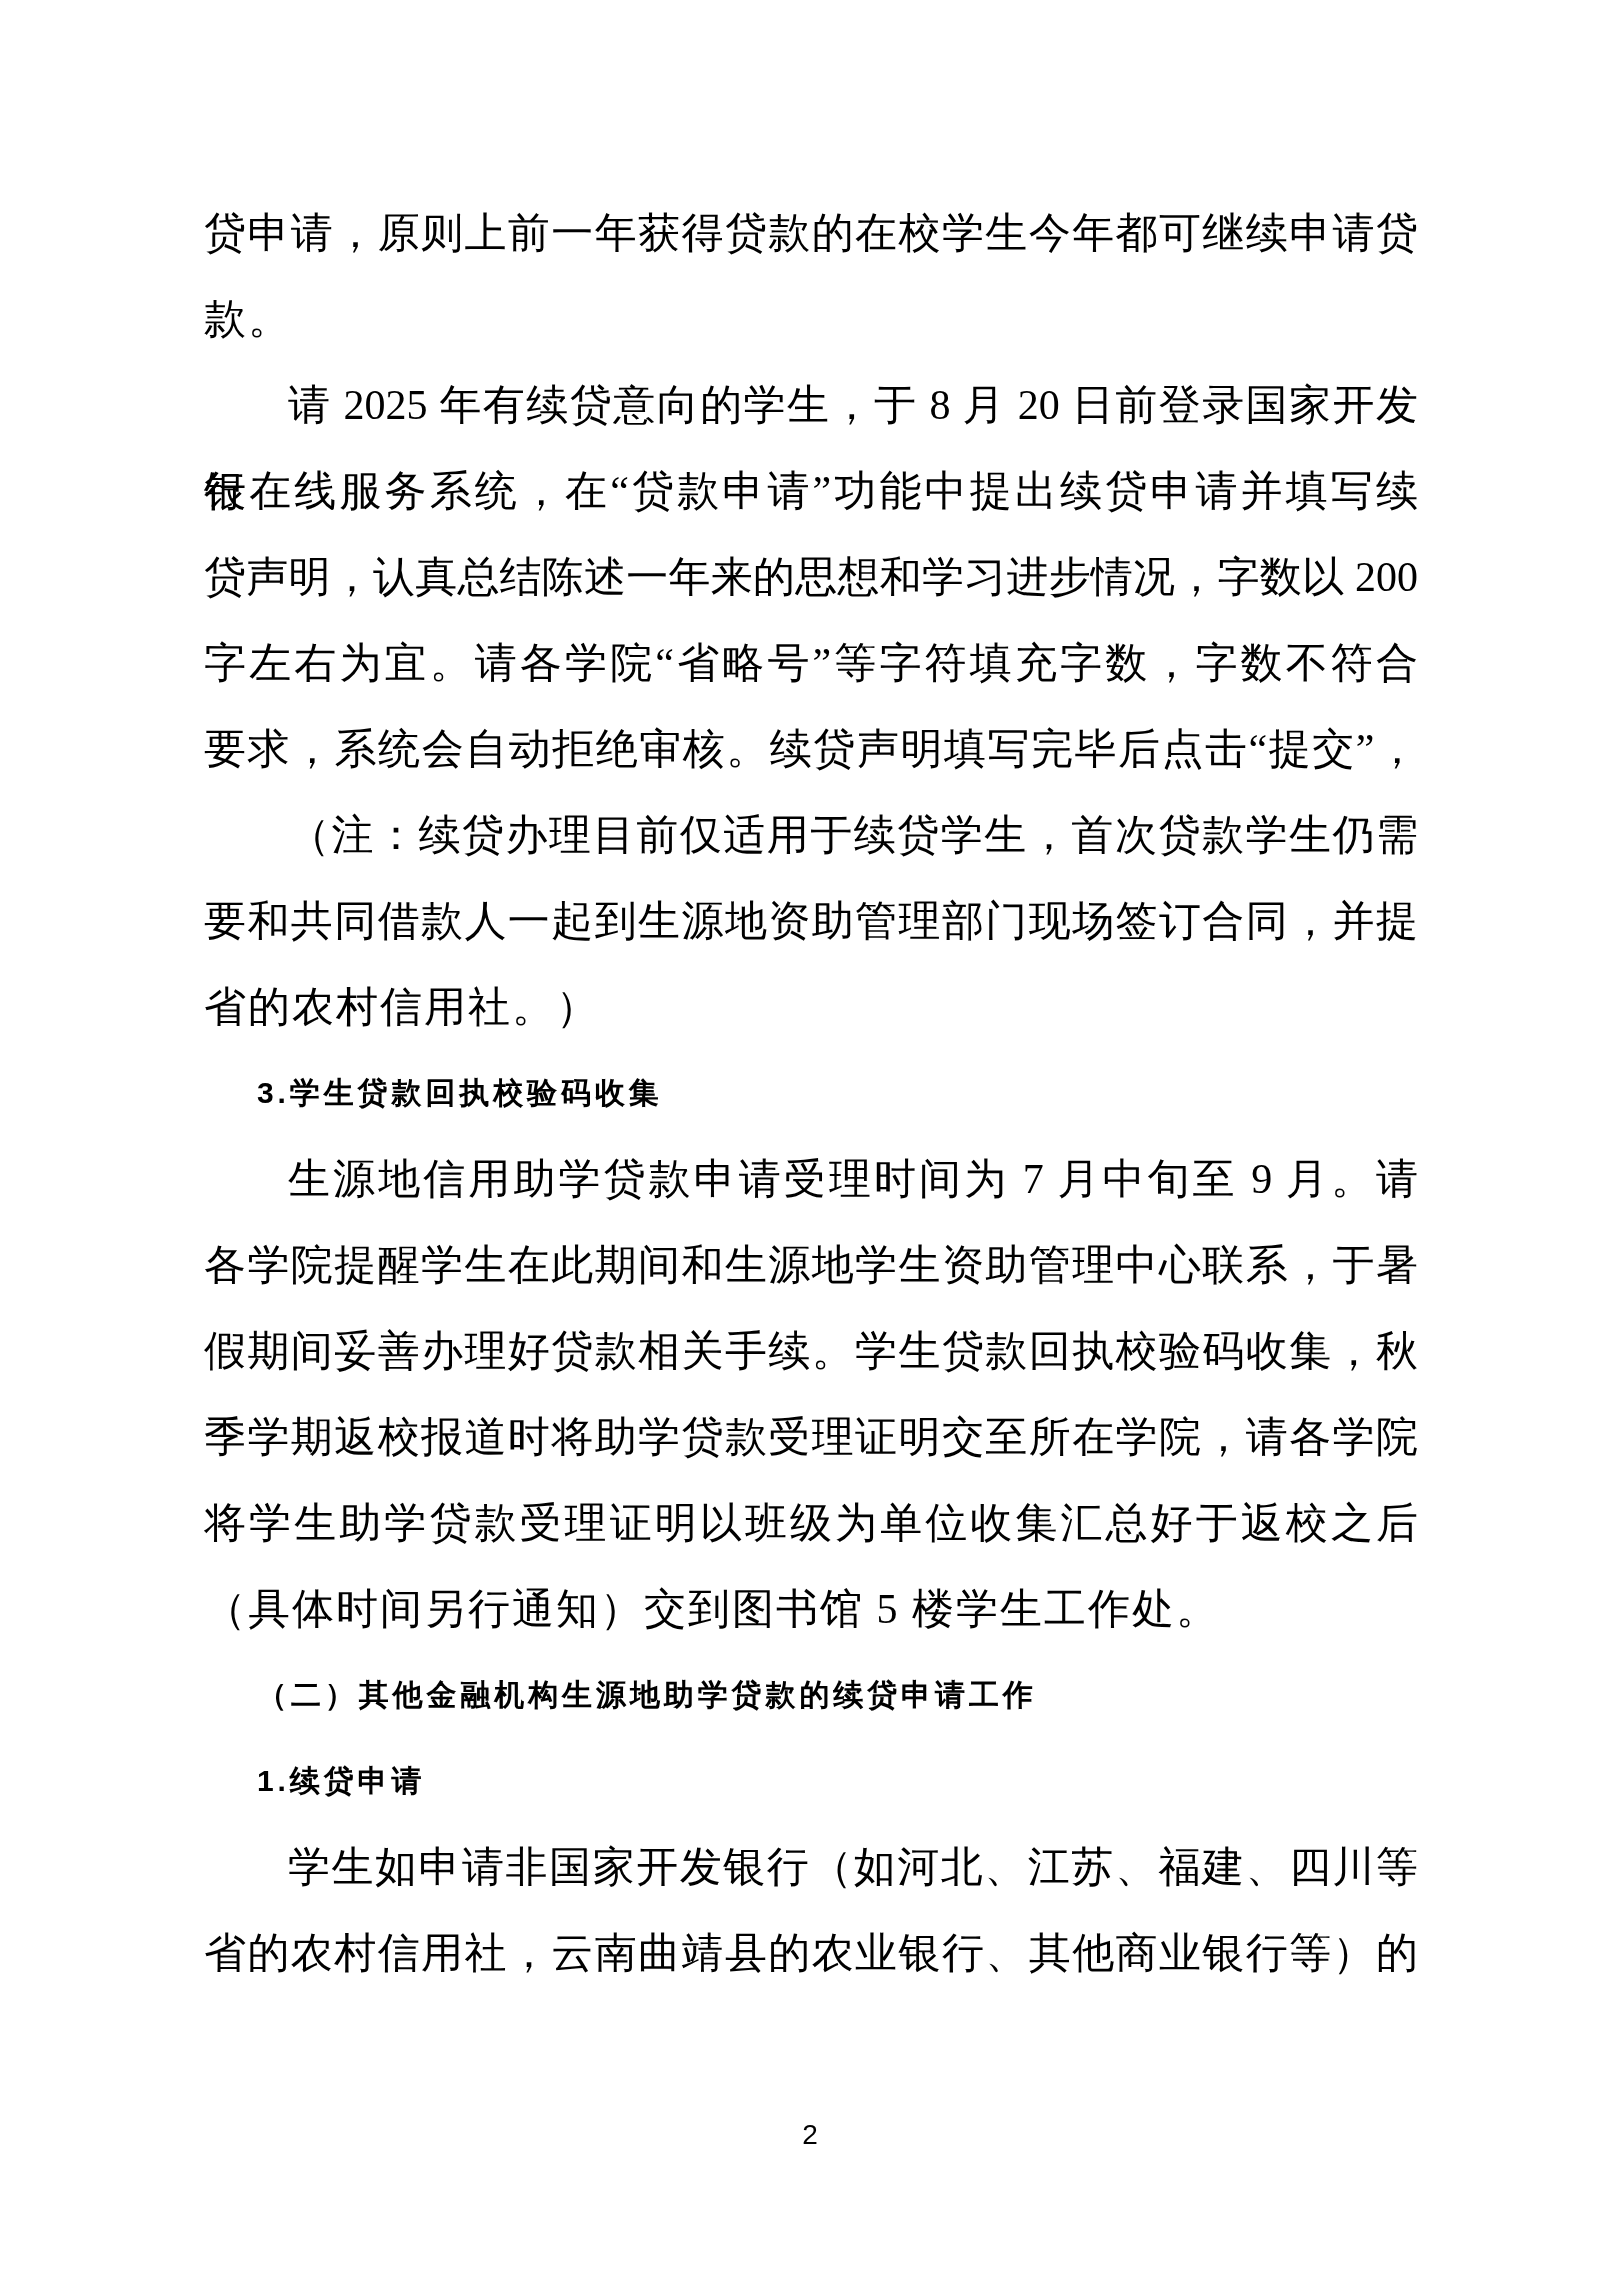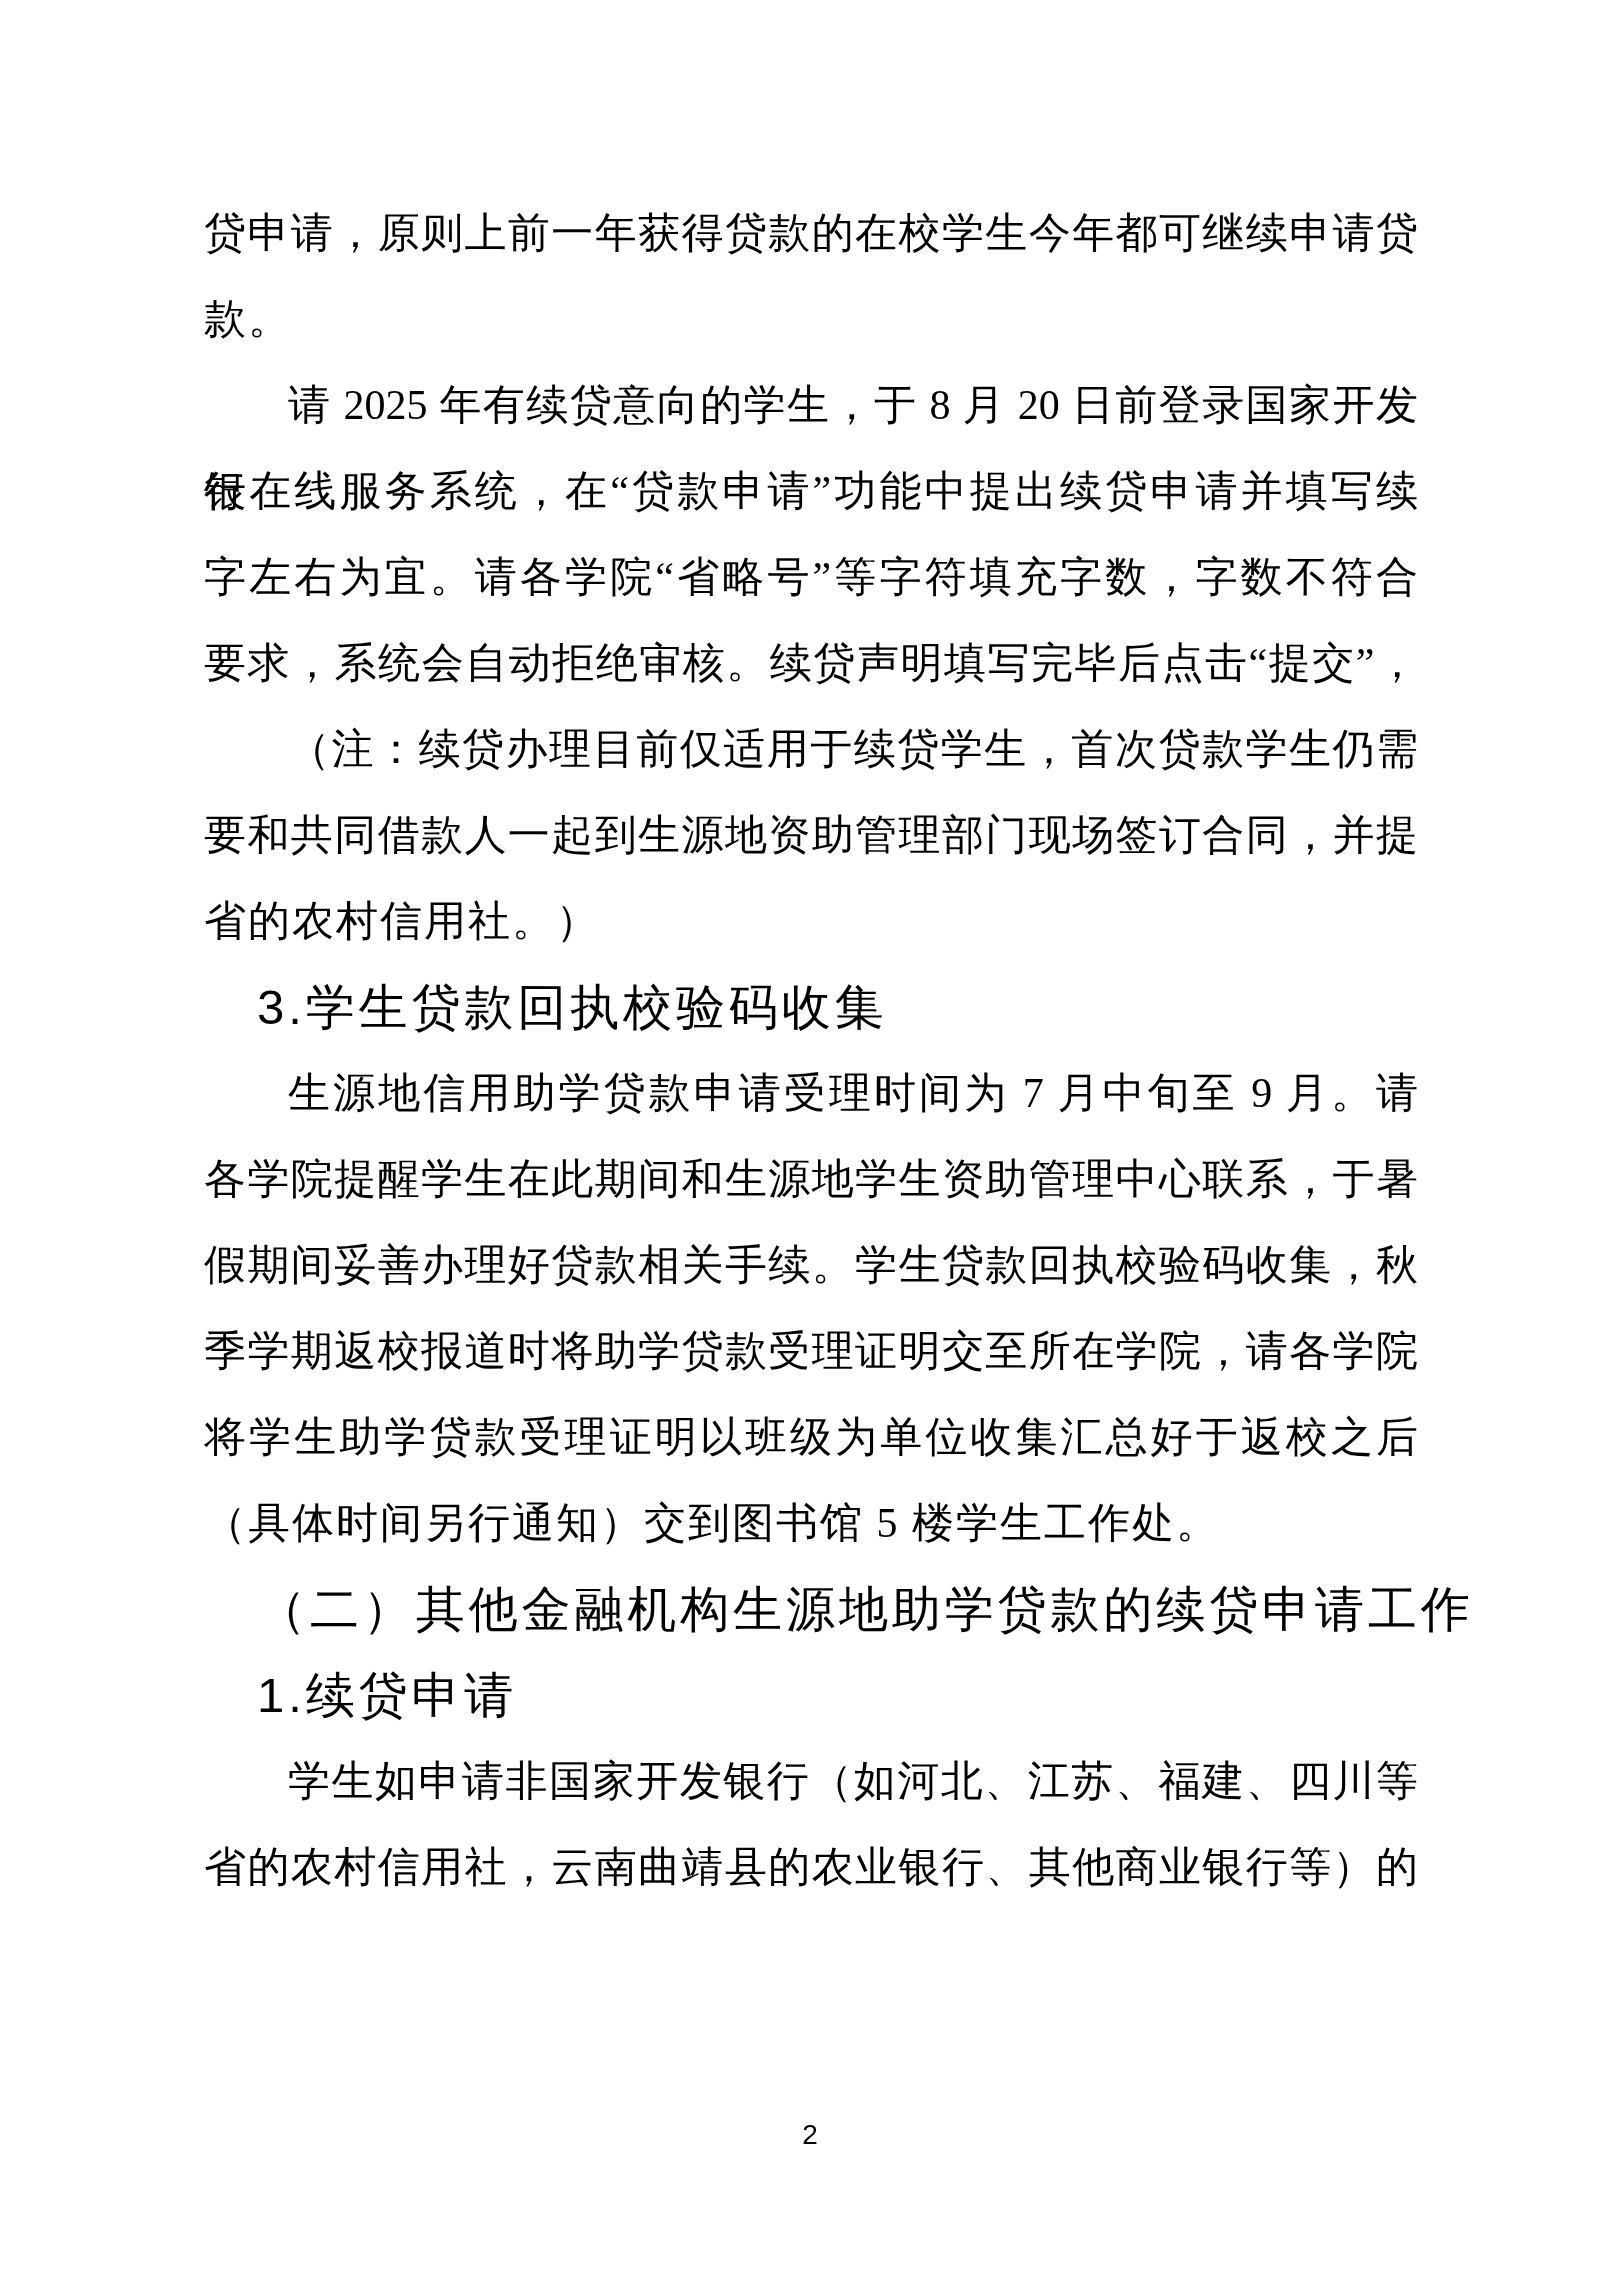--- a/index.html
+++ b/index.html
@@ -42,22 +42,22 @@
     text-align-last: justify;
     letter-spacing: normal;
   }
   
   .ind {
     text-indent: 84px;
   }
   
   .heading {
     font-family: "Liberation Sans", "DejaVu Sans", sans-serif;
-    font-weight: normal;
-    font-size: 49px;
+    font-weight: bold;
+    font-size: 30px;
     padding-left: 53px;
     letter-spacing: 3.9px;
   }
   .page-number {
     position: absolute;
     left: 0;
     top: 2115px;
     width: 1620px;
     text-align: center;
     font-size: 28px;
@@ -67,20 +67,21 @@
 </style>
 </head>
 <body>
 
 <div class="page">
   <div class="textblock">
     <div class="line jl">贷申请，原则上前一年获得贷款的在校学生今年都可继续申请贷</div>
     <div class="line">款。</div>
     <div class="line ind jl">请 2025 年有续贷意向的学生，于 8 月 20 日前登录国家开发银</div>
     <div class="line jl">行在线服务系统，在“贷款申请”功能中提出续贷申请并填写续</div>
+    <div class="line jl">贷声明，认真总结陈述一年来的思想和学习进步情况，字数以 200</div>
     <div class="line jl">字左右为宜。请各学院“省略号”等字符填充字数，字数不符合</div>
     <div class="line jl">要求，系统会自动拒绝审核。续贷声明填写完毕后点击“提交”，</div>
     <div class="line ind jl">（注：续贷办理目前仅适用于续贷学生，首次贷款学生仍需</div>
     <div class="line jl">要和共同借款人一起到生源地资助管理部门现场签订合同，并提</div>
     <div class="line">省的农村信用社。）</div>
     <div class="line heading">3.学生贷款回执校验码收集</div>
     <div class="line ind jl">生源地信用助学贷款申请受理时间为 7 月中旬至 9 月。请</div>
     <div class="line jl">各学院提醒学生在此期间和生源地学生资助管理中心联系，于暑</div>
     <div class="line jl">假期间妥善办理好贷款相关手续。学生贷款回执校验码收集，秋</div>
     <div class="line jl">季学期返校报道时将助学贷款受理证明交至所在学院，请各学院</div>

